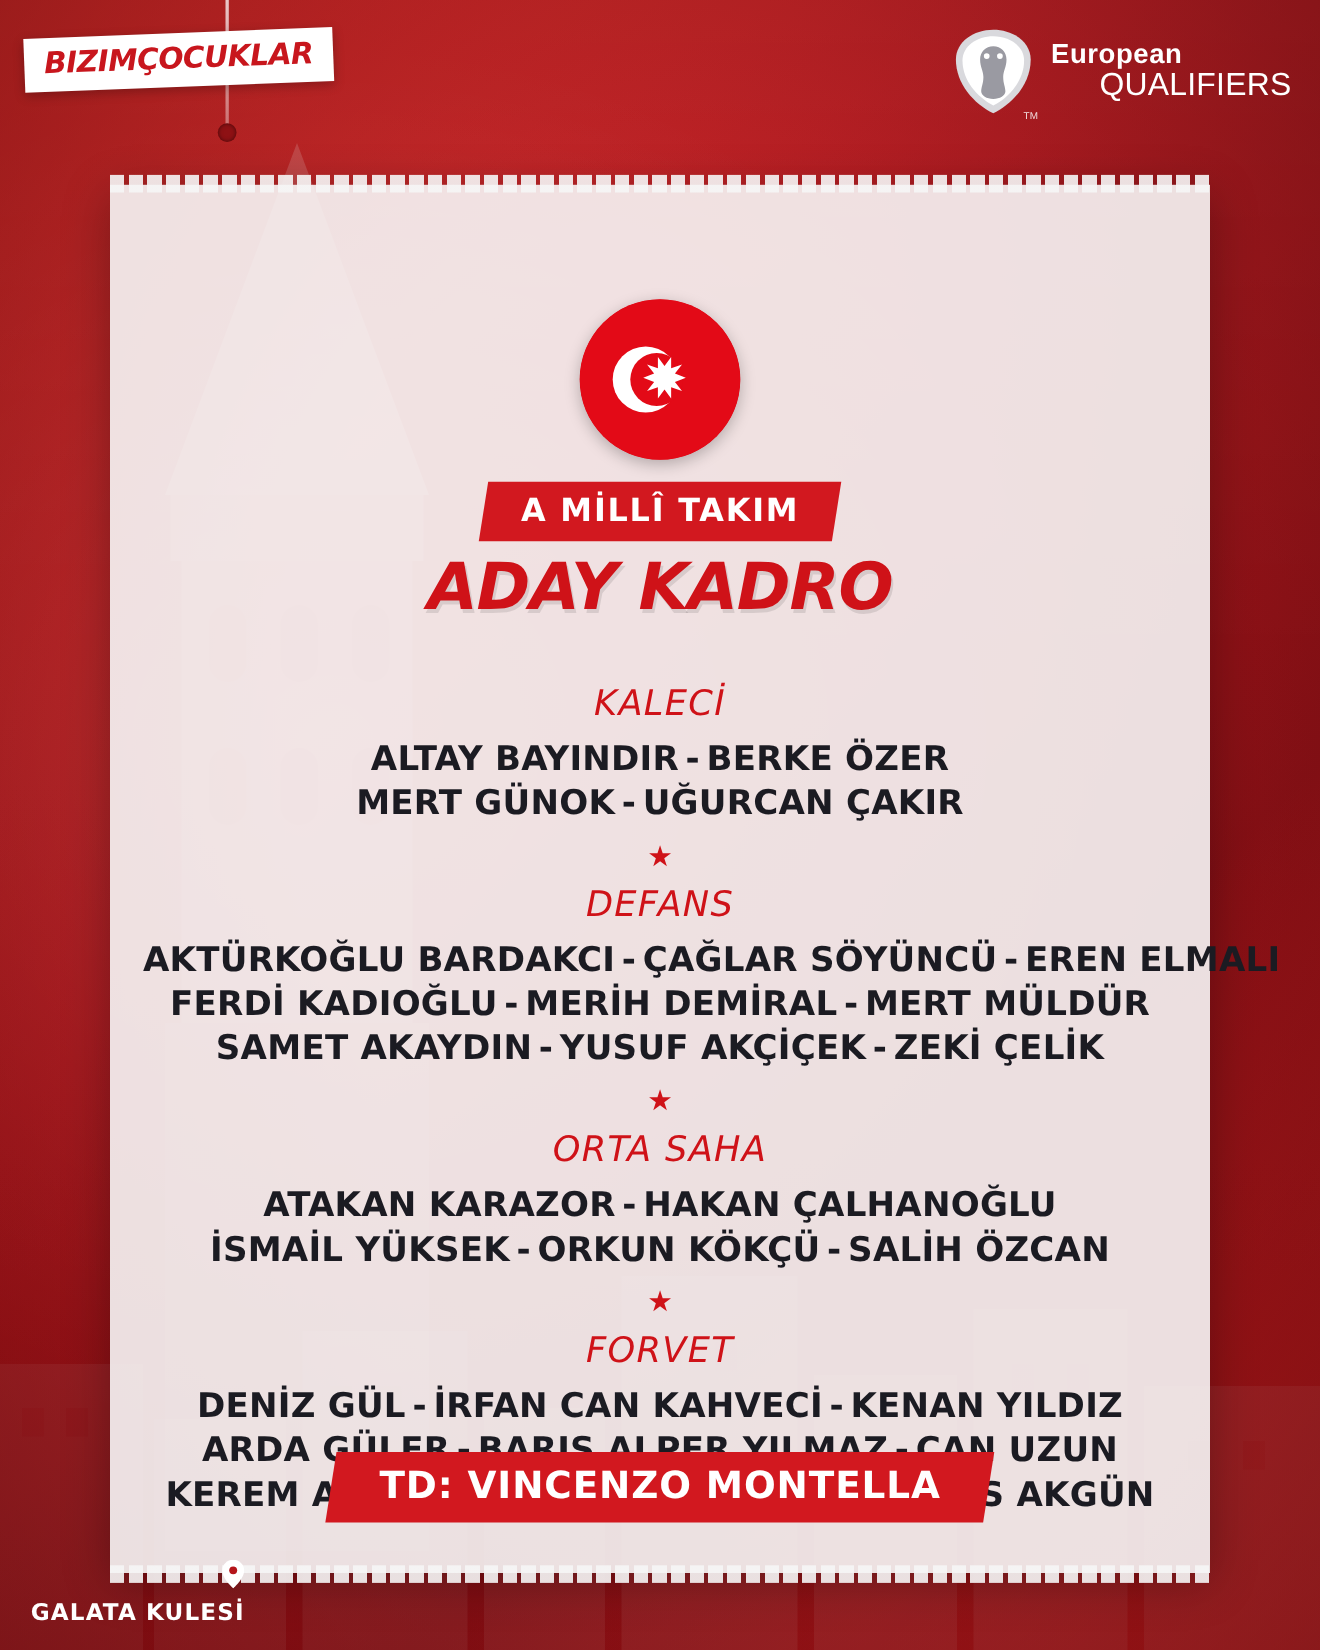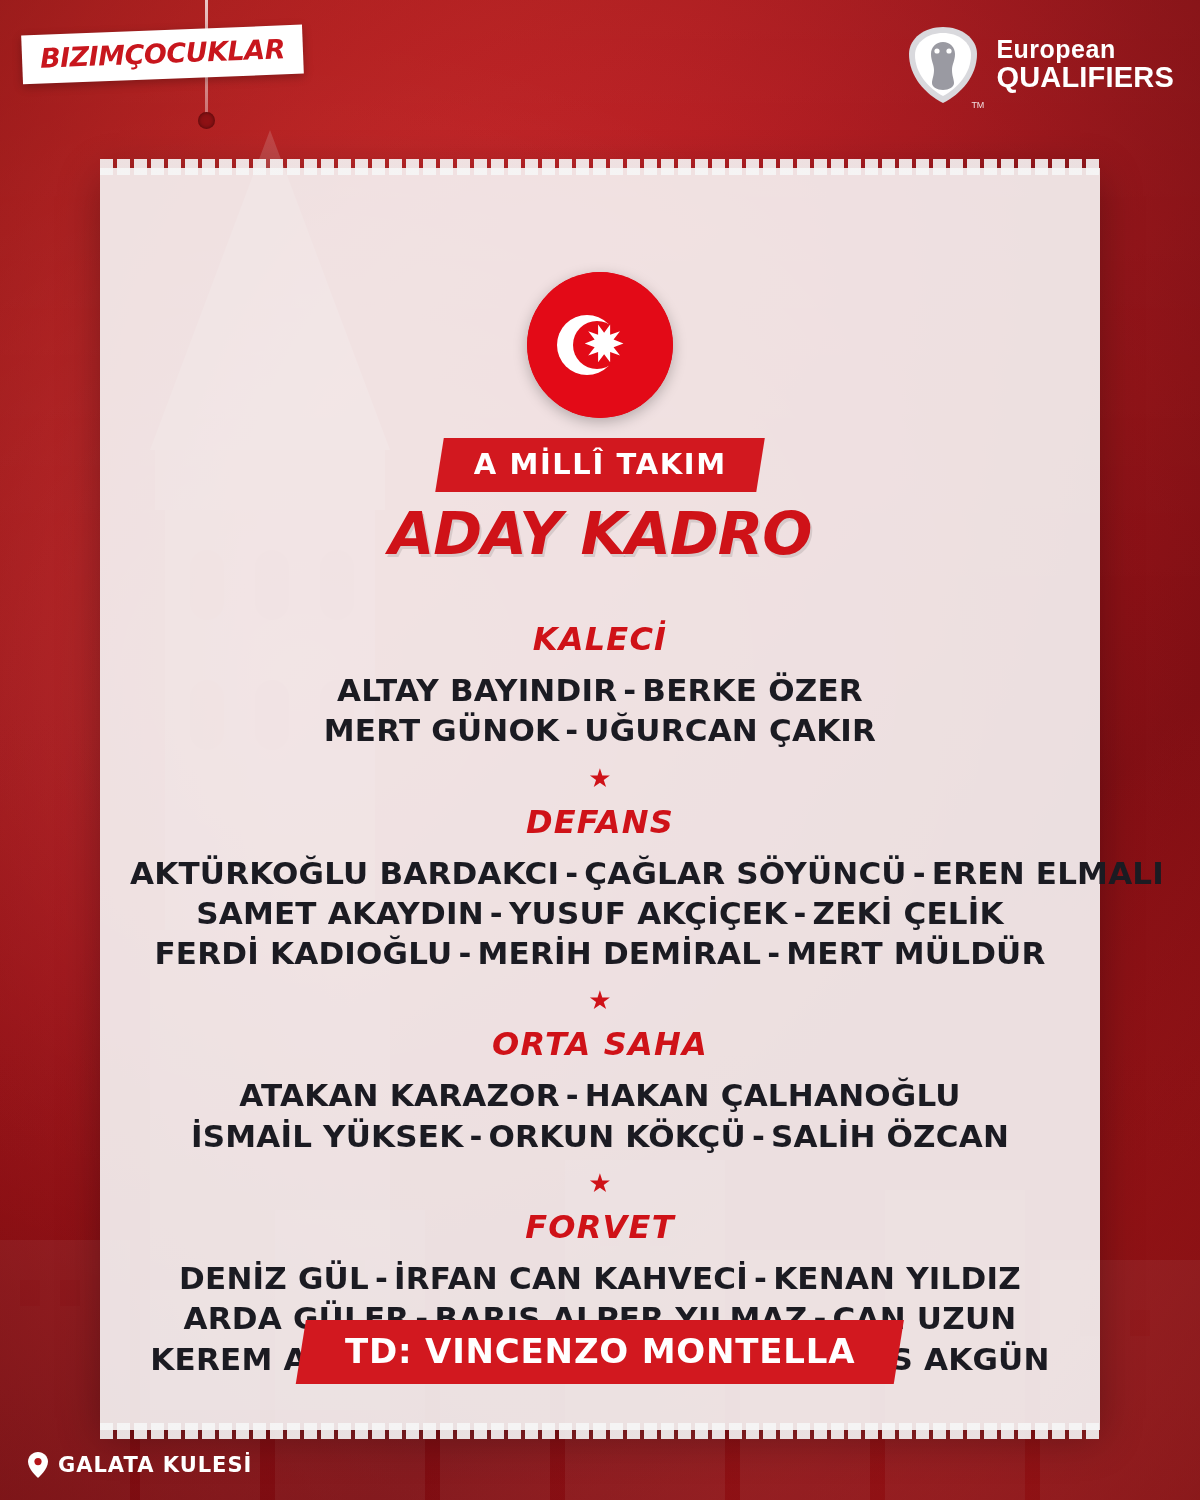--- a/index.html
+++ b/index.html
@@ -113,22 +113,23 @@
     color: #ffffff;
     line-height: 1.02;
   }
   .uefa-text .l1 {
     font-size: 25px;
     font-weight: 700;
     letter-spacing: 0.5px;
   }
   .uefa-text .l2 {
     font-size: 29px;
-    font-weight: 700;
+    font-weight: 400;
     letter-spacing: 0.2px;
+    margin-left: 44px;
   }
   .uefa-tm {
     position: absolute;
     right: -2px;
     bottom: -4px;
     font-size: 9px;
     color: #ffffff;
     opacity: 0.85;
   }
 
@@ -211,21 +212,21 @@
     top: 452px;
     left: 30px;
     right: 30px;
   }
 
   .section { text-align: center; }
 
   .section-title {
     color: #cf1218;
     font-family: "DejaVu Sans", sans-serif;
-    font-weight: 700;
+    font-weight: 400;
     font-style: italic;
     font-size: 32px;
     letter-spacing: 1.2px;
     margin-bottom: 12px;
   }
 
   .row {
     color: #1b1b22;
     font-family: "DejaVu Sans", sans-serif;
     font-weight: 700;
@@ -271,23 +272,24 @@
     letter-spacing: 0.8px;
     white-space: nowrap;
   }
 
   
   .location {
     position: absolute;
     left: 28px;
     bottom: 22px;
     display: flex;
-    align-items: center;
+    align-items: flex-end;
     gap: 10px;
     color: #ffffff;
+    flex-direction: column;
   }
   .location .label {
     font-family: "DejaVu Sans", sans-serif;
     font-weight: 700;
     font-size: 21px;
     letter-spacing: 1px;
   }
 </style>
 </head>
 <body>
@@ -393,24 +395,24 @@
       <div class="divider">
           <span class="star">★</span>
         </div>
 
       <div class="section">
         <div class="section-title">DEFANS</div>
         <div class="row">
           <span>AKTÜRKOĞLU BARDAKCI</span><span class="sep">-</span><span>ÇAĞLAR SÖYÜNCÜ</span><span class="sep">-</span><span>EREN ELMALI</span>
         </div>
         <div class="row">
+          <span>FERDİ KADIOĞLU</span><span class="sep">-</span><span>MERİH DEMİRAL</span><span class="sep">-</span><span>MERT MÜLDÜR</span>
+        </div>
+        <div class="row">
           <span>SAMET AKAYDIN</span><span class="sep">-</span><span>YUSUF AKÇİÇEK</span><span class="sep">-</span><span>ZEKİ ÇELİK</span>
-        </div>
-        <div class="row">
-          <span>FERDİ KADIOĞLU</span><span class="sep">-</span><span>MERİH DEMİRAL</span><span class="sep">-</span><span>MERT MÜLDÜR</span>
         </div>
       </div>
 
       <div class="divider">
           <span class="star">★</span>
         </div>
 
       <div class="section">
         <div class="section-title">ORTA SAHA</div>
         <div class="row">

